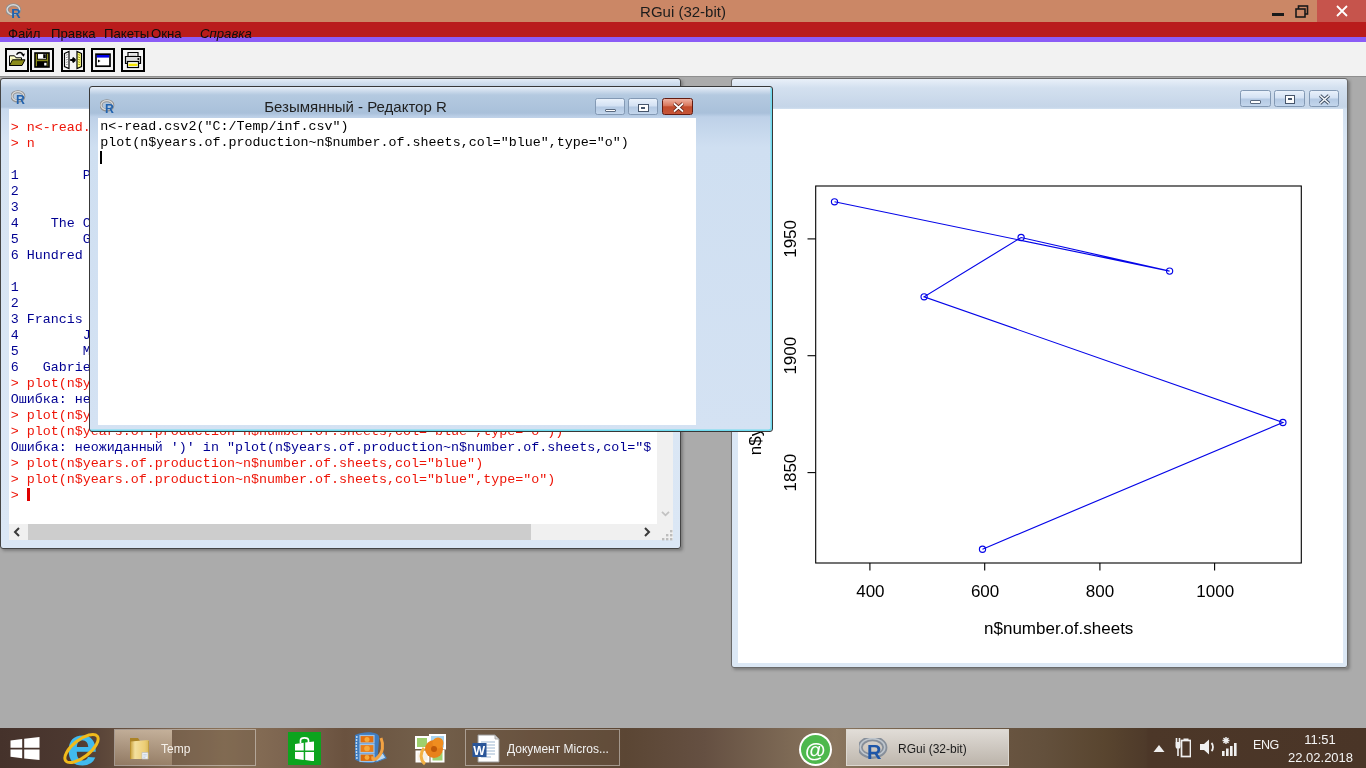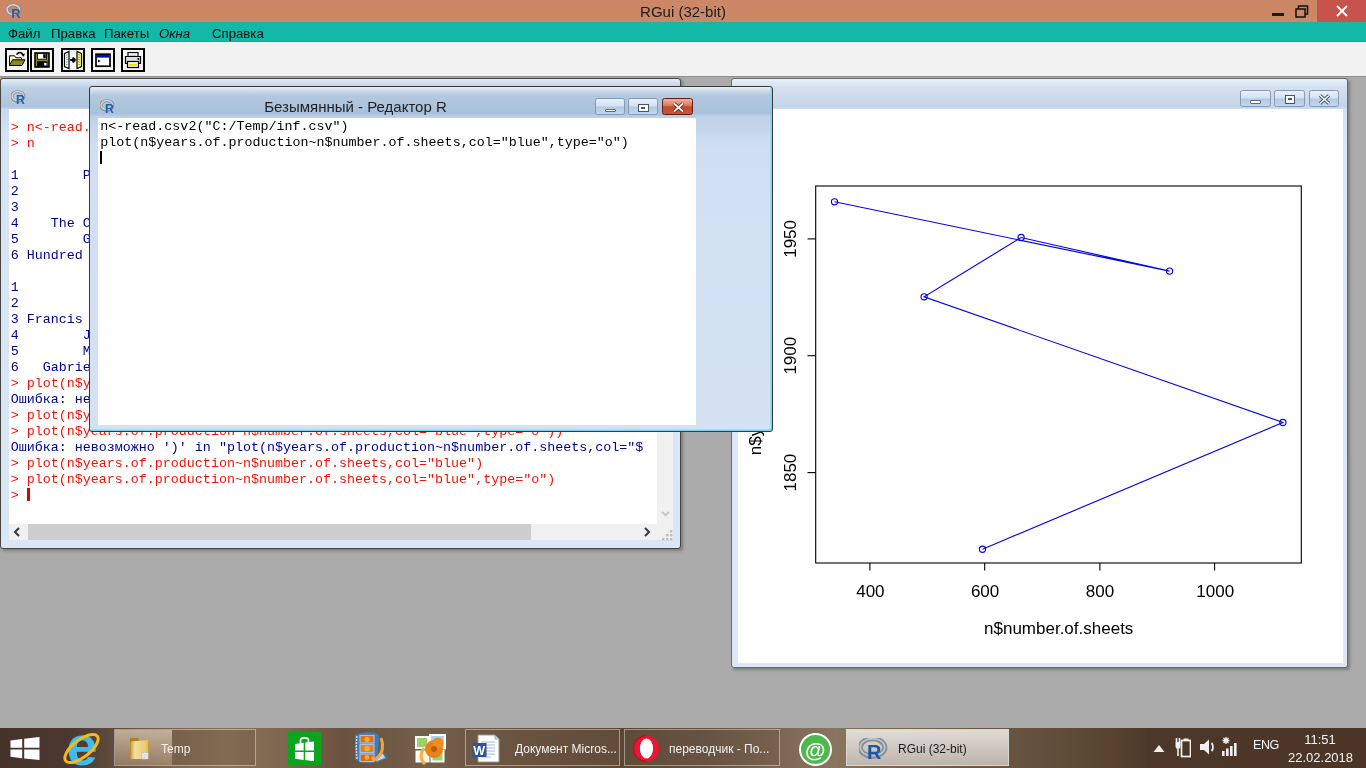--- a/index.html
+++ b/index.html
@@ -3,21 +3,21 @@
 <meta charset="utf-8">
 <style>
   * { margin:0; padding:0; box-sizing:border-box; }
   html,body { width:1366px; height:768px; overflow:hidden; }
   body { font-family:"Liberation Sans", sans-serif; position:relative; background:#ababab; }
   .abs { position:absolute; }
 
   
   #titlebar { left:0; top:0; width:1366px; height:22px; background:#cb8766; }
   #titlebar .title { left:0; right:0; top:2.5px; text-align:center; font-size:15px; color:#1c1c1c; }
-  #menubar { left:0; top:22px; width:1366px; height:20px; background:#14b8a6; border-bottom:1px solid #8b5cf6;text-align:right; }
+  #menubar { left:0; top:22px; width:1366px; height:20px; background:#b91c1c; border-bottom:5px solid #8b5cf6;text-align:right; }
   #menubar span { font-size:13.2px; color:#0d0d0d; top:4px; }
   #toolbar { left:0; top:42px; width:1366px; height:35px; background:#f2f2f2; border-bottom:1px solid #8f8f8f; }
   .tbtn { position:absolute; top:6px; width:24px; height:24px; background:#f4f4f4; border:2px solid #000; }
   #mdi { left:0; top:77px; width:1366px; height:651px; background:#ababab; }
 
   
   .win { position:absolute; border:1px solid #4e4e4e; border-radius:3px; box-shadow:2px 2px 3px rgba(70,70,70,0.45); }
   .wtitle { position:absolute; font-size:15px; color:#1f1f1f; top:10px; height:18px; text-align:center; white-space:nowrap; }
   .cbtn { position:absolute; top:10.5px; width:30.5px; height:17px; border-radius:2.5px; }
   .cbtn.norm { border:1px solid #8399b4; background:linear-gradient(180deg,#e9f1fb 0%,#d3e1f3 47%,#b4c9e3 53%,#c3d6ec 100%); }
@@ -65,22 +65,22 @@
     <svg class="abs" style="left:19px;top:5px;" width="12" height="12" viewBox="0 0 12 12">
       <path d="M1,1 L11,11 M11,1 L1,11" stroke="#fff" stroke-width="1.8"></path>
     </svg>
   </div>
 </div>
 
 <div id="menubar" class="abs">
   <span class="abs" style="left:8px;">Файл</span>
   <span class="abs" style="left:51px;">Правка</span>
   <span class="abs" style="left:104px;">Пакеты</span>
-  <span class="abs" style="left:159px;font-style:italic;">Окна</span>
-  <span class="abs" style="left:212px;">Справка</span>
+  <span class="abs" style="left:151px;">Окна</span>
+  <span class="abs" style="left:200px;font-style:italic;">Справка</span>
 </div>
 
 <div id="toolbar" class="abs">
 
   <div class="tbtn" style="left:5px;">
     <svg width="20" height="20" viewBox="0 0 20 20">
       <path d="M2.5,8 L2.5,5.8 L7.5,5.8 L9,7.8 L14.5,7.8 L14.5,15.5 L2.5,15.5 Z" fill="#ffffc9" stroke="#000" stroke-width="1"></path>
       <path d="M4,9 h2 M8,9 h2 M12,9 h2 M6,11 h2 M10,11 h2" stroke="#d8d890" stroke-width="0.9"></path>
       <path d="M2.5,15.5 L5.5,9.8 L18,9.8 L15,15.5 Z" fill="#8b8b1a" stroke="#000" stroke-width="1"></path>
       <path d="M9.5,4.6 C11.5,1.6 15,2 15.8,4.8" fill="none" stroke="#000" stroke-width="1.4"></path>
@@ -150,21 +150,21 @@
 <span class="navy">1</span>
 <span class="navy">2</span>
 <span class="navy">3 Francis Scott Fitzgerald</span>
 <span class="navy">4        Jane Austen</span>
 <span class="navy">5        Mark Twain</span>
 <span class="navy">6   Gabriel Garcia Marquez</span>
 <span class="red">&gt; plot(n$years.of.production~n$number.of.sheets)</span>
 <span class="navy">Ошибка: невозможно найти функцию</span>
 <span class="red">&gt; plot(n$years.of.production~n$number.of.sheets,col="blue",type="o"</span>
 <span class="red">&gt; plot(n$years.of.production~n$number.of.sheets,col="blue",type="o"))</span>
-<span class="navy">Ошибка: невозможно ')' in "plot(n$years.of.production~n$number.of.sheets,col="$</span>
+<span class="navy">Ошибка: неожиданный ')' in "plot(n$years.of.production~n$number.of.sheets,col="$</span>
 <span class="red">&gt; plot(n$years.of.production~n$number.of.sheets,col="blue")</span>
 <span class="red">&gt; plot(n$years.of.production~n$number.of.sheets,col="blue",type="o")</span>
 <span class="red">&gt; </span><span style="display:inline-block;width:3px;height:13px;background:#e00000;vertical-align:-2px;"></span></pre>
     </div>
 
     <div class="abs" style="left:656px;top:30px;width:16px;height:415px;background:#f0f0f0;">
       <svg class="abs" style="left:3.5px;top:402px;" width="9" height="7" viewBox="0 0 10 8">
         <path d="M1,1 L5,5 L9,1" fill="none" stroke="#c2c2c2" stroke-width="2"></path>
       </svg>
     </div>
@@ -372,31 +372,23 @@
   </svg>
 
   <div class="taskbtn" style="left:465px;width:155px;">
     <svg class="abs" style="left:6px;top:4px;" width="28" height="29" viewBox="0 0 28 29">
       <path d="M6,1 L23,1 L27,5 L27,28 L6,28 Z" fill="#fff" stroke="#9a9a9a" stroke-width="1"></path>
       <path d="M23,1 L23,5 L27,5 Z" fill="#d8d8d8" stroke="#9a9a9a" stroke-width="0.8"></path>
       <path d="M9,8 h14 M9,11 h14 M9,14 h14 M9,17 h14 M9,20 h14 M9,23 h10" stroke="#9db8d2" stroke-width="1.1"></path>
       <rect x="0.5" y="9" width="14" height="14" fill="#2a5699"></rect>
       <text x="1.2" y="20.5" font-size="12.5" font-weight="bold" fill="#fff" font-family="Liberation Sans">W</text>
     </svg>
-    <div class="tblabel" style="left:41px;margin-left:8px;">Документ Micros...</div>
-  </div>
-
-  <div class="taskbtn" style="left:624px;width:156px;">
-    <svg class="abs" style="left:7px;top:4px;" width="29" height="29" viewBox="0 0 29 29">
-      <ellipse cx="14.5" cy="14.5" rx="12.7" ry="13" fill="#e81731"></ellipse>
-      <ellipse cx="14.5" cy="14.5" rx="6.6" ry="9.9" fill="#fff"></ellipse>
-      <path d="M14.5,1.5 A 12.9,13 0 0 0 14.5,27.5" fill="none" stroke="#c00f26" stroke-width="1.4"></path>
-    </svg>
-    <div class="tblabel" style="left:44px;">переводчик - По...</div>
-  </div>
+    <div class="tblabel" style="left:41px;">Документ Micros...</div>
+  </div>
+
 
   <svg class="abs" style="left:797px;top:3px;" width="37" height="37" viewBox="0 0 37 37">
     <circle cx="18.5" cy="18.5" r="16.5" fill="#fff"></circle>
     <circle cx="18.5" cy="18.5" r="14.5" fill="#4db84d"></circle>
     <text x="8" y="25.5" font-size="21" font-weight="bold" fill="#fff" font-family="Liberation Sans">@</text>
   </svg>
 
   <div class="taskbtn" style="left:846px;width:163px;background:linear-gradient(180deg,rgba(233,230,226,0.92),rgba(199,193,185,0.88));border-color:#dcd8d1;">
     <svg class="abs" style="left:12px;top:8px;" width="33" height="24" viewBox="0 0 33 24">
       <ellipse cx="13.5" cy="9.5" rx="12.3" ry="8.8" fill="none" stroke="#878f9a" stroke-width="5.2"></ellipse>

